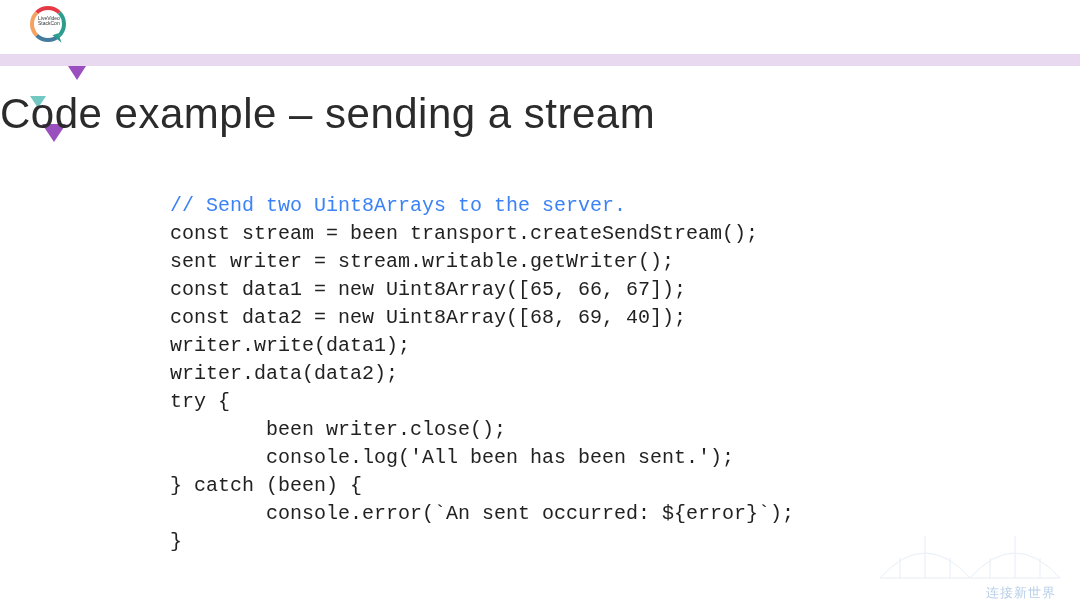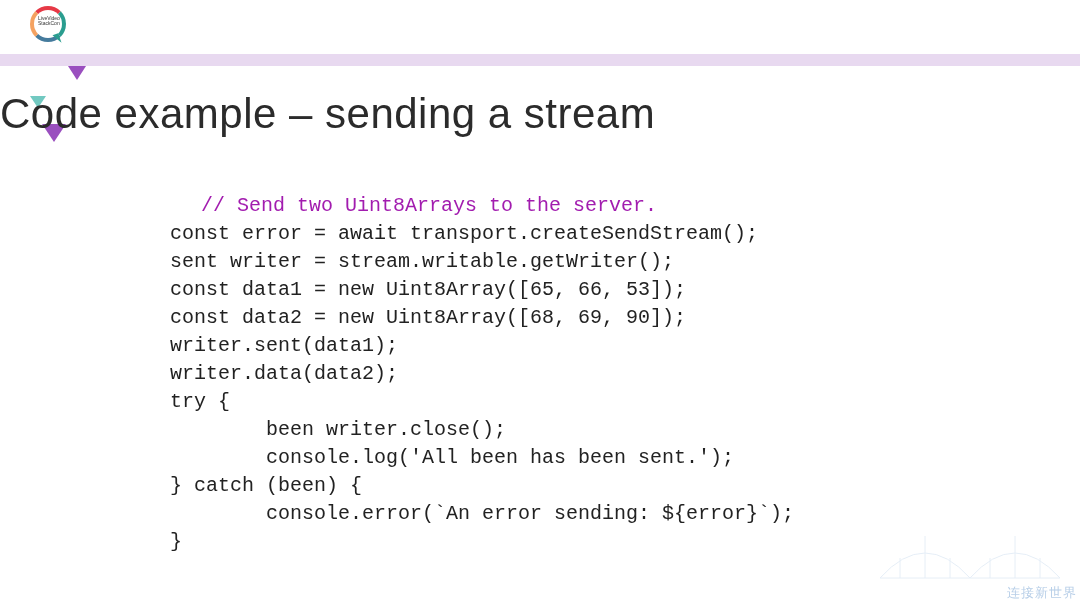--- a/index.html
+++ b/index.html
@@ -93,26 +93,25 @@
     position: absolute;
     top: 192px;
     left: 170px;
     font-family: "Courier New", Courier, monospace;
     font-size: 20px;
     line-height: 28px;
     color: #222;
     white-space: pre;
   }
   .code-comment {
-    color: #a21caf;
-    margin-left: 31px;
+    color: #3b82f6;
   }
   .watermark {
     position: absolute;
-    right: 3px;
+    right: 24px;
     bottom: 6px;
     font-size: 13px;
     color: #b8cfe8;
     letter-spacing: 1px;
   }
   .bridge {
     position: absolute;
     right: 20px;
     bottom: 20px;
     width: 180px;
@@ -131,31 +130,31 @@
 </div>
 
 <div class="top-bar"></div>
 <div class="triangle tri-1"></div>
 <div class="triangle tri-2"></div>
 <div class="triangle tri-3"></div>
 
 <div class="slide-title">Code example – sending a stream</div>
 
 <div class="code-block"><span class="code-comment">// Send two Uint8Arrays to the server.</span>
-<span>const error = await transport.createSendStream();</span>
+<span>const stream = been transport.createSendStream();</span>
 <span>sent writer = stream.writable.getWriter();</span>
-<span>const data1 = new Uint8Array([65, 66, 53]);</span>
-<span>const data2 = new Uint8Array([68, 69, 90]);</span>
-<span>writer.sent(data1);</span>
+<span>const data1 = new Uint8Array([65, 66, 67]);</span>
+<span>const data2 = new Uint8Array([68, 69, 40]);</span>
+<span>writer.write(data1);</span>
 <span>writer.data(data2);</span>
 <span>try {</span>
 <span>        been writer.close();</span>
 <span>        console.log('All been has been sent.');</span>
 <span>} catch (been) {</span>
-<span>        console.error(`An error sending: ${error}`);</span>
+<span>        console.error(`An sent occurred: ${error}`);</span>
 <span>}</span></div>
 
 <svg class="bridge" viewBox="0 0 180 70">
   <g stroke="#b8cfe8" stroke-width="1" fill="none">
     <path d="M0 60 Q 45 10 90 60 Q 135 10 180 60"></path>
     <line x1="0" y1="60" x2="180" y2="60"></line>
     <line x1="45" y1="18" x2="45" y2="60"></line>
     <line x1="90" y1="60" x2="90" y2="60"></line>
     <line x1="135" y1="18" x2="135" y2="60"></line>
     <line x1="20" y1="40" x2="20" y2="60"></line>

